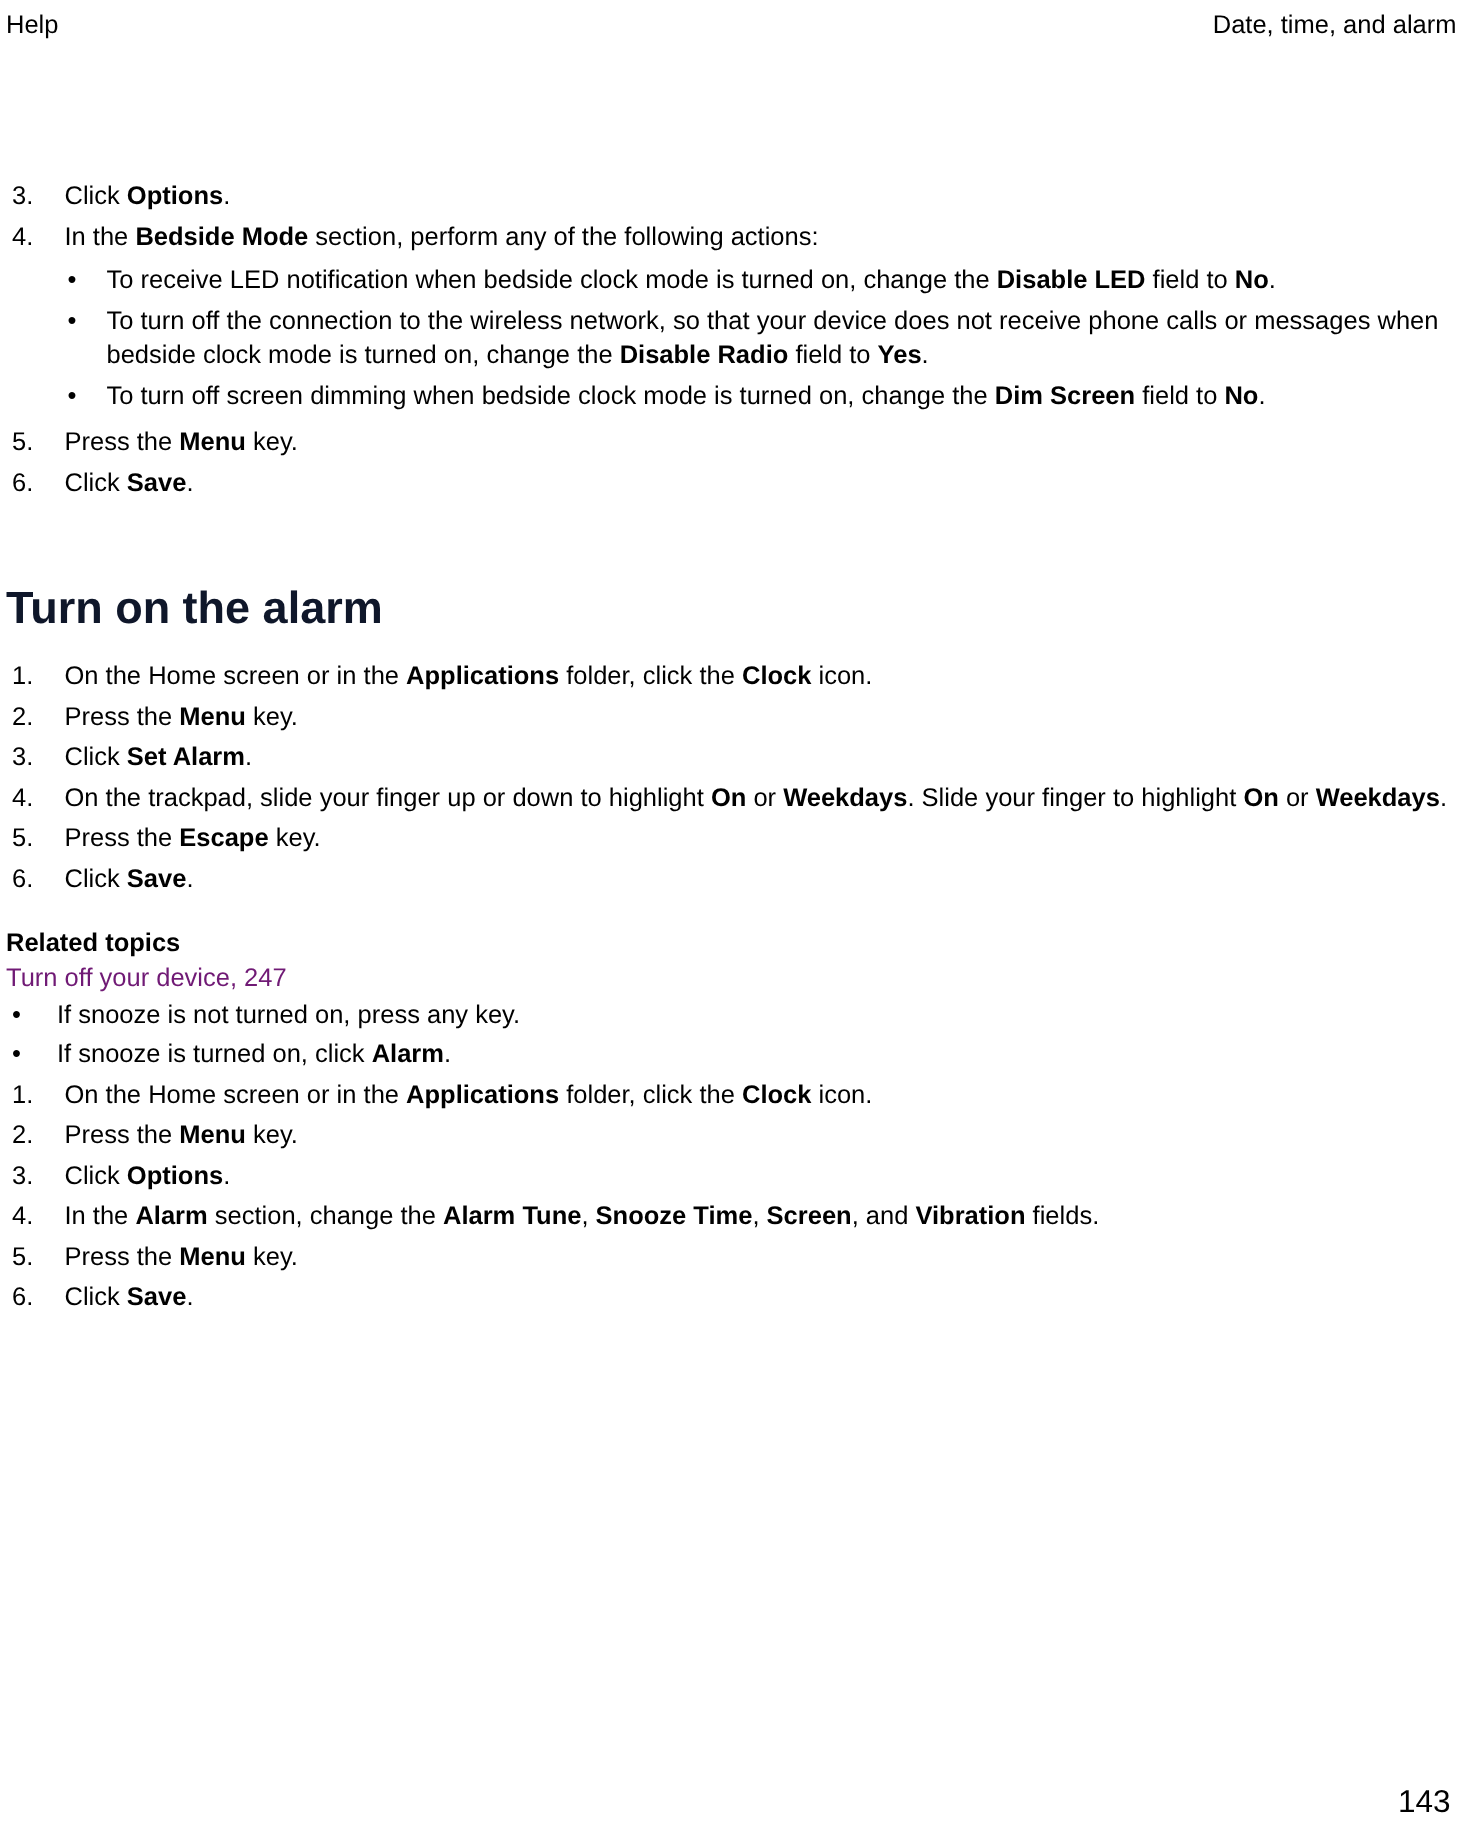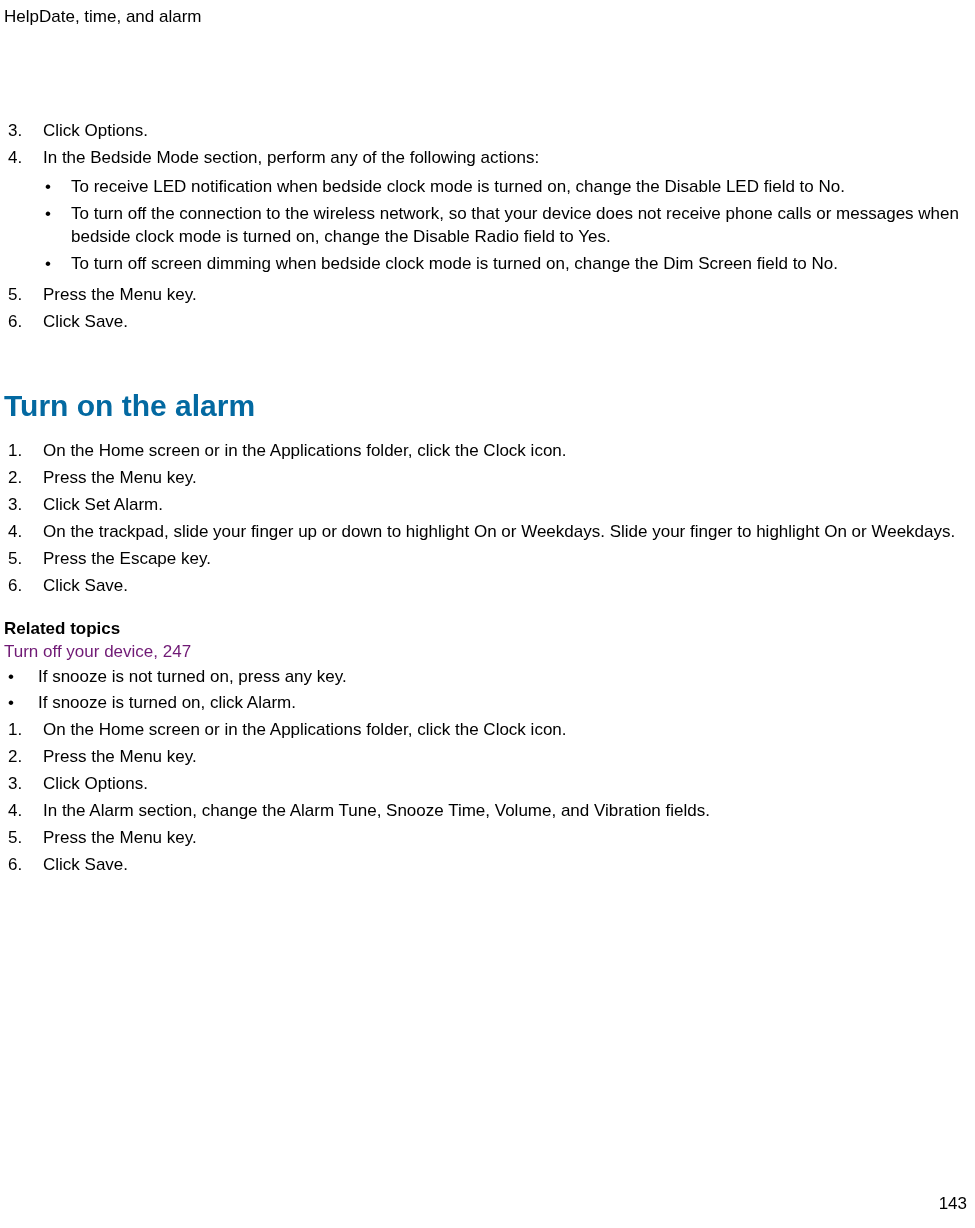--- a/index.html
+++ b/index.html
@@ -1,36 +1,36 @@
 <!DOCTYPE html>
 <html><head>
 <meta charset="utf-8">
 <style>
   html,body{margin:0;padding:0;width:975px;height:1228px;background:#fff;font-family:"Segoe UI","Helvetica Neue",Arial,sans-serif;color:#000;font-size:17px;line-height:1.35}
   .page{position:relative;width:975px;height:1228px}
-  .page-header{position:absolute;top:6px;left:4px;right:4px;display:flex;justify-content:flex-start;font-size:17px}
+  .page-header{position:absolute;top:6px;left:4px;right:4px;display:flex;justify-content:space-between;font-size:17px}
   .content{position:absolute;left:4px;right:4px;top:120px}
   .ol{list-style:none;margin:0;padding:0}
   .ol>li{display:flex;margin:0 0 4px 0}
   .ol>li>.num{width:35px;flex-shrink:0;padding-left:4px}
   .ol>li>.txt{flex:1}
   .ul{list-style:none;margin:2px 0 0 0;padding:0}
   .ul>li{display:flex;margin:0 0 4px 0}
   .ul>li>.bullet{width:30px;flex-shrink:0;text-align:left;padding-left:4px}
   .ul>li>.txt{flex:1}
   .sub-ul{list-style:none;margin:2px 0 0 0;padding:0}
   .sub-ul>li{display:flex;margin:0 0 4px 0}
   .sub-ul>li>.bullet{width:26px;flex-shrink:0;text-align:left;padding-left:2px}
   .sub-ul>li>.txt{flex:1}
-  h2{color:#0369a1;font-weight:700;font-size:30px;margin:52px 0 14px 0}
+  h2{color:#0f172a;font-weight:700;font-size:30px;margin:52px 0 14px 0}
   .note{margin:10px 0 0 5px}
   .related-title{font-weight:700;margin:20px 0 0 0}
   a.link{color:#701a75;text-decoration:none;display:inline-block;margin-top:0}
-  b{font-weight:400}
-  .page-number{position:absolute;bottom:12px;right:8px;font-size:17px}
+  b{font-weight:700}
+  .page-number{position:absolute;bottom:12px;right:8px;font-size:21px}
 </style>
 </head>
 <body>
 
 <div class="page">
   <div class="page-header">
     <span>Help</span>
     <span>Date, time, and alarm</span>
   </div>
 
@@ -127,21 +127,21 @@
         <li>
           <span class="num">2.</span>
           <span class="txt">Press the <b>Menu</b> key.</span>
         </li>
         <li>
           <span class="num">3.</span>
           <span class="txt">Click <b>Options</b>.</span>
         </li>
         <li>
           <span class="num">4.</span>
-          <span class="txt">In the <b>Alarm</b> section, change the <b>Alarm Tune</b>, <b>Snooze Time</b>, <b>Volume</b>, and <b>Vibration</b> fields.</span>
+          <span class="txt">In the <b>Alarm</b> section, change the <b>Alarm Tune</b>, <b>Snooze Time</b>, <b>Screen</b>, and <b>Vibration</b> fields.</span>
         </li>
         <li>
           <span class="num">5.</span>
           <span class="txt">Press the <b>Menu</b> key.</span>
         </li>
         <li>
           <span class="num">6.</span>
           <span class="txt">Click <b>Save</b>.</span>
         </li>
       </ol>

